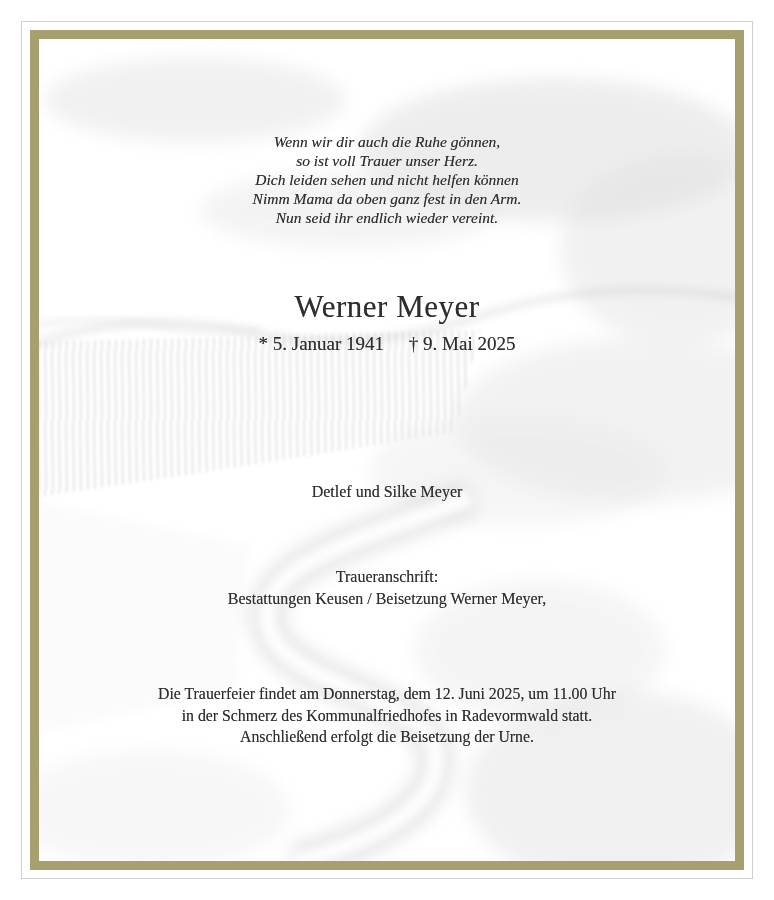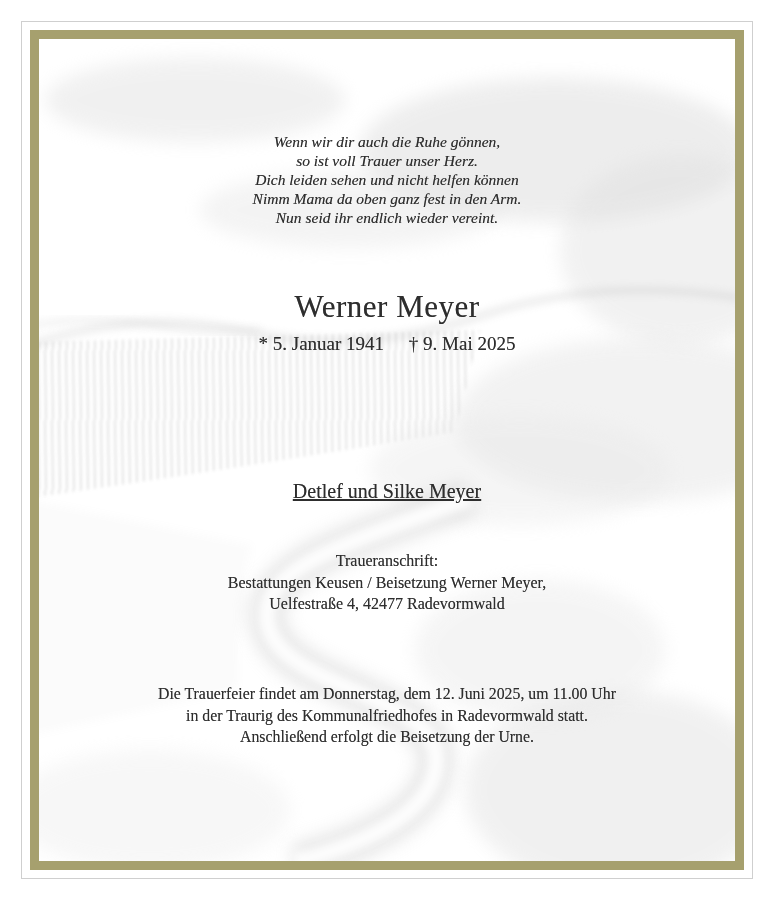--- a/index.html
+++ b/index.html
@@ -71,26 +71,25 @@
     display: inline-block;
     margin-left: 20px;
   }
   .farewell {
     top: 404px;
     font-size: 17.5px;
     line-height: 23px;
   }
   .family {
     top: 478px;
-    font-size: 20px;
+    font-size: 16px;
     line-height: 27px;
-    text-decoration: underline;
   }
   .address {
-    top: 550px;
+    top: 566px;
     font-size: 16px;
     line-height: 21.5px;
   }
   .service {
     top: 683px;
     font-size: 15.8px;
     line-height: 21.5px;
   }
 </style>
 </head>
@@ -162,23 +161,22 @@
     </div>
 
 
     <div class="block family">
       <div>Detlef und Silke Meyer</div>
     </div>
 
     <div class="block address">
       <div>Traueranschrift:</div>
       <div>Bestattungen Keusen / Beisetzung Werner Meyer,</div>
-      <div>Uelfestraße 4, 42477 Radevormwald</div>
     </div>
 
     <div class="block service">
       <div>Die Trauerfeier findet am Donnerstag, dem 12. Juni 2025, um 11.00 Uhr</div>
-      <div>in der Traurig des Kommunalfriedhofes in Radevormwald statt.</div>
+      <div>in der Schmerz des Kommunalfriedhofes in Radevormwald statt.</div>
       <div>Anschließend erfolgt die Beisetzung der Urne.</div>
     </div>
 
   </div>
 </div>
 
 </body></html>

